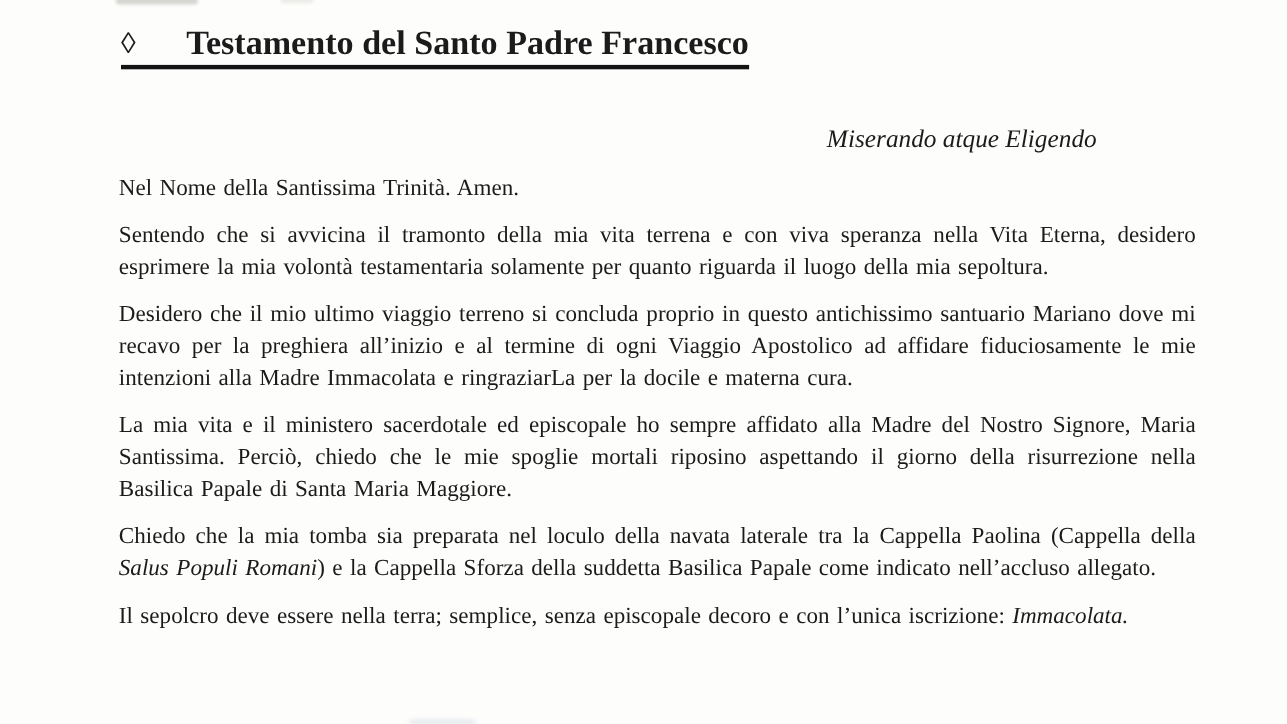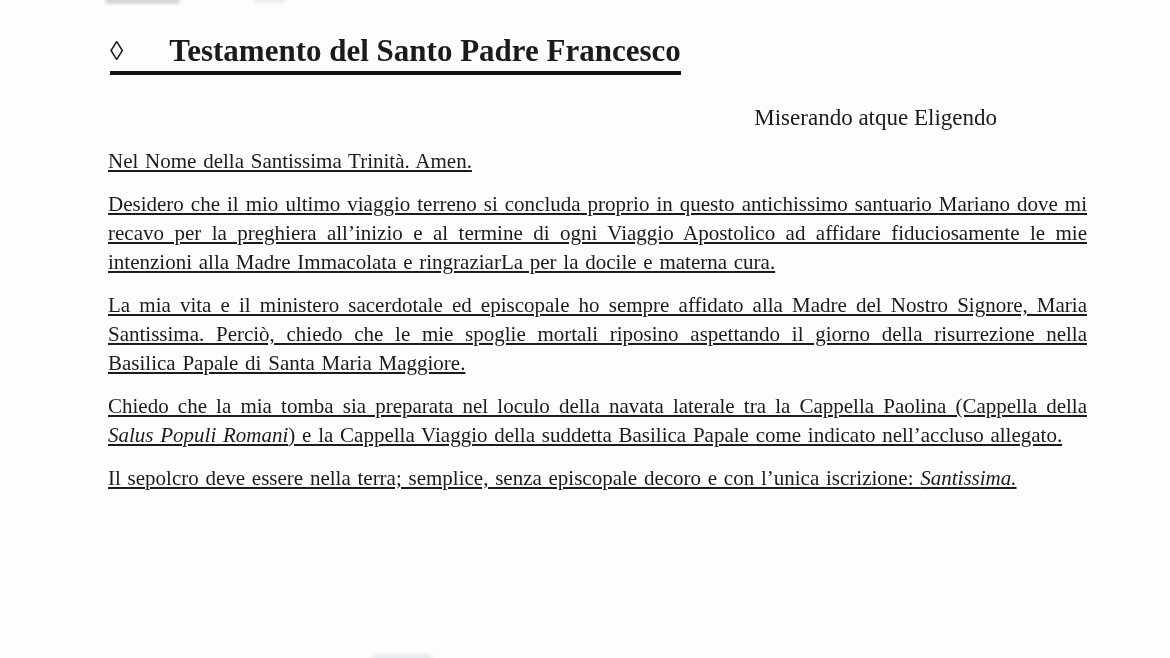--- a/index.html
+++ b/index.html
@@ -9,21 +9,21 @@
   *{margin:0;padding:0;box-sizing:border-box;}
   html,body{width:1170px;height:658px;overflow:hidden;}
   body{
     background:var(--background);
     font-family:"Liberation Serif","DejaVu Serif",serif;
     color:var(--text);
     position:relative;
   }
   .page{
     width:1170px;height:658px;
-    padding:34px 83px 0 108px;
+    padding:22px 83px 0 108px;
     position:relative;
   }
   
   .artifact-top{
     position:absolute;top:-2px;left:105px;width:75px;height:6px;
     background:#cfcfca;border-radius:3px;filter:blur(1.5px);opacity:.85;
   }
   .artifact-top2{
     position:absolute;top:-2px;left:255px;width:30px;height:5px;
     background:#e4e4df;border-radius:3px;filter:blur(1.5px);opacity:.7;
@@ -46,34 +46,34 @@
   }
   .bullet{
     display:inline-block;
     font-size:27px;
     margin-right:46px;
     transform:translateY(-1px);
   }
   .motto{
     text-align:right;
     padding-right:90px;
-    margin-top:28px;
+    margin-top:49px;
+    font-style:italic;
     font-size:23px;
     line-height:30px;
   }
   .body-text{margin-top:10px;}
   .para{
     font-size:21px;
     line-height:29px;
     text-align:justify;
     text-justify:inter-word;
     word-spacing:1.5px;
     margin-top:14px;
     hyphens:none;
-    text-decoration:underline;
   }
   .para em{font-style:italic;}
 </style>
 </head>
 <body>
 
 <div class="page">
 
   <div class="artifact-top"></div>
   <div class="artifact-top2"></div>
@@ -83,21 +83,22 @@
       <span class="bullet">◊</span><span class="title-text">Testamento del Santo Padre Francesco</span>
     </span>
   </h1>
 
   <div class="motto">
     <span>Miserando atque Eligendo</span>
   </div>
 
   <div class="body-text" id="paragraphs">
       <p class="para"><span>Nel Nome della Santissima Trinità. Amen.</span></p>
+      <p class="para"><span>Sentendo che si avvicina il tramonto della mia vita terrena e con viva speranza nella Vita Eterna, desidero esprimere la mia volontà testamentaria solamente per quanto riguarda il luogo della mia sepoltura.</span></p>
       <p class="para"><span>Desidero che il mio ultimo viaggio terreno si concluda proprio in questo antichissimo santuario Mariano dove mi recavo per la preghiera all’inizio e al termine di ogni Viaggio Apostolico ad affidare fiduciosamente le mie intenzioni alla Madre Immacolata e ringraziarLa per la docile e materna cura.</span></p>
       <p class="para"><span>La mia vita e il ministero sacerdotale ed episcopale ho sempre affidato alla Madre del Nostro Signore, Maria Santissima. Perciò, chiedo che le mie spoglie mortali riposino aspettando il giorno della risurrezione nella Basilica Papale di Santa Maria Maggiore.</span></p>
-      <p class="para"><span>Chiedo che la mia tomba sia preparata nel loculo della navata laterale tra la Cappella Paolina (Cappella della </span><em>Salus Populi Romani</em><span>) e la Cappella Viaggio della suddetta Basilica Papale come indicato nell’accluso allegato.</span></p>
-      <p class="para"><span>Il sepolcro deve essere nella terra; semplice, senza episcopale decoro e con l’unica iscrizione: </span><em>Santissima.</em></p>
+      <p class="para"><span>Chiedo che la mia tomba sia preparata nel loculo della navata laterale tra la Cappella Paolina (Cappella della </span><em>Salus Populi Romani</em><span>) e la Cappella Sforza della suddetta Basilica Papale come indicato nell’accluso allegato.</span></p>
+      <p class="para"><span>Il sepolcro deve essere nella terra; semplice, senza episcopale decoro e con l’unica iscrizione: </span><em>Immacolata.</em></p>
     </div>
 
   <div class="artifact-bottom"></div>
 
 </div>
 
 </body></html>

